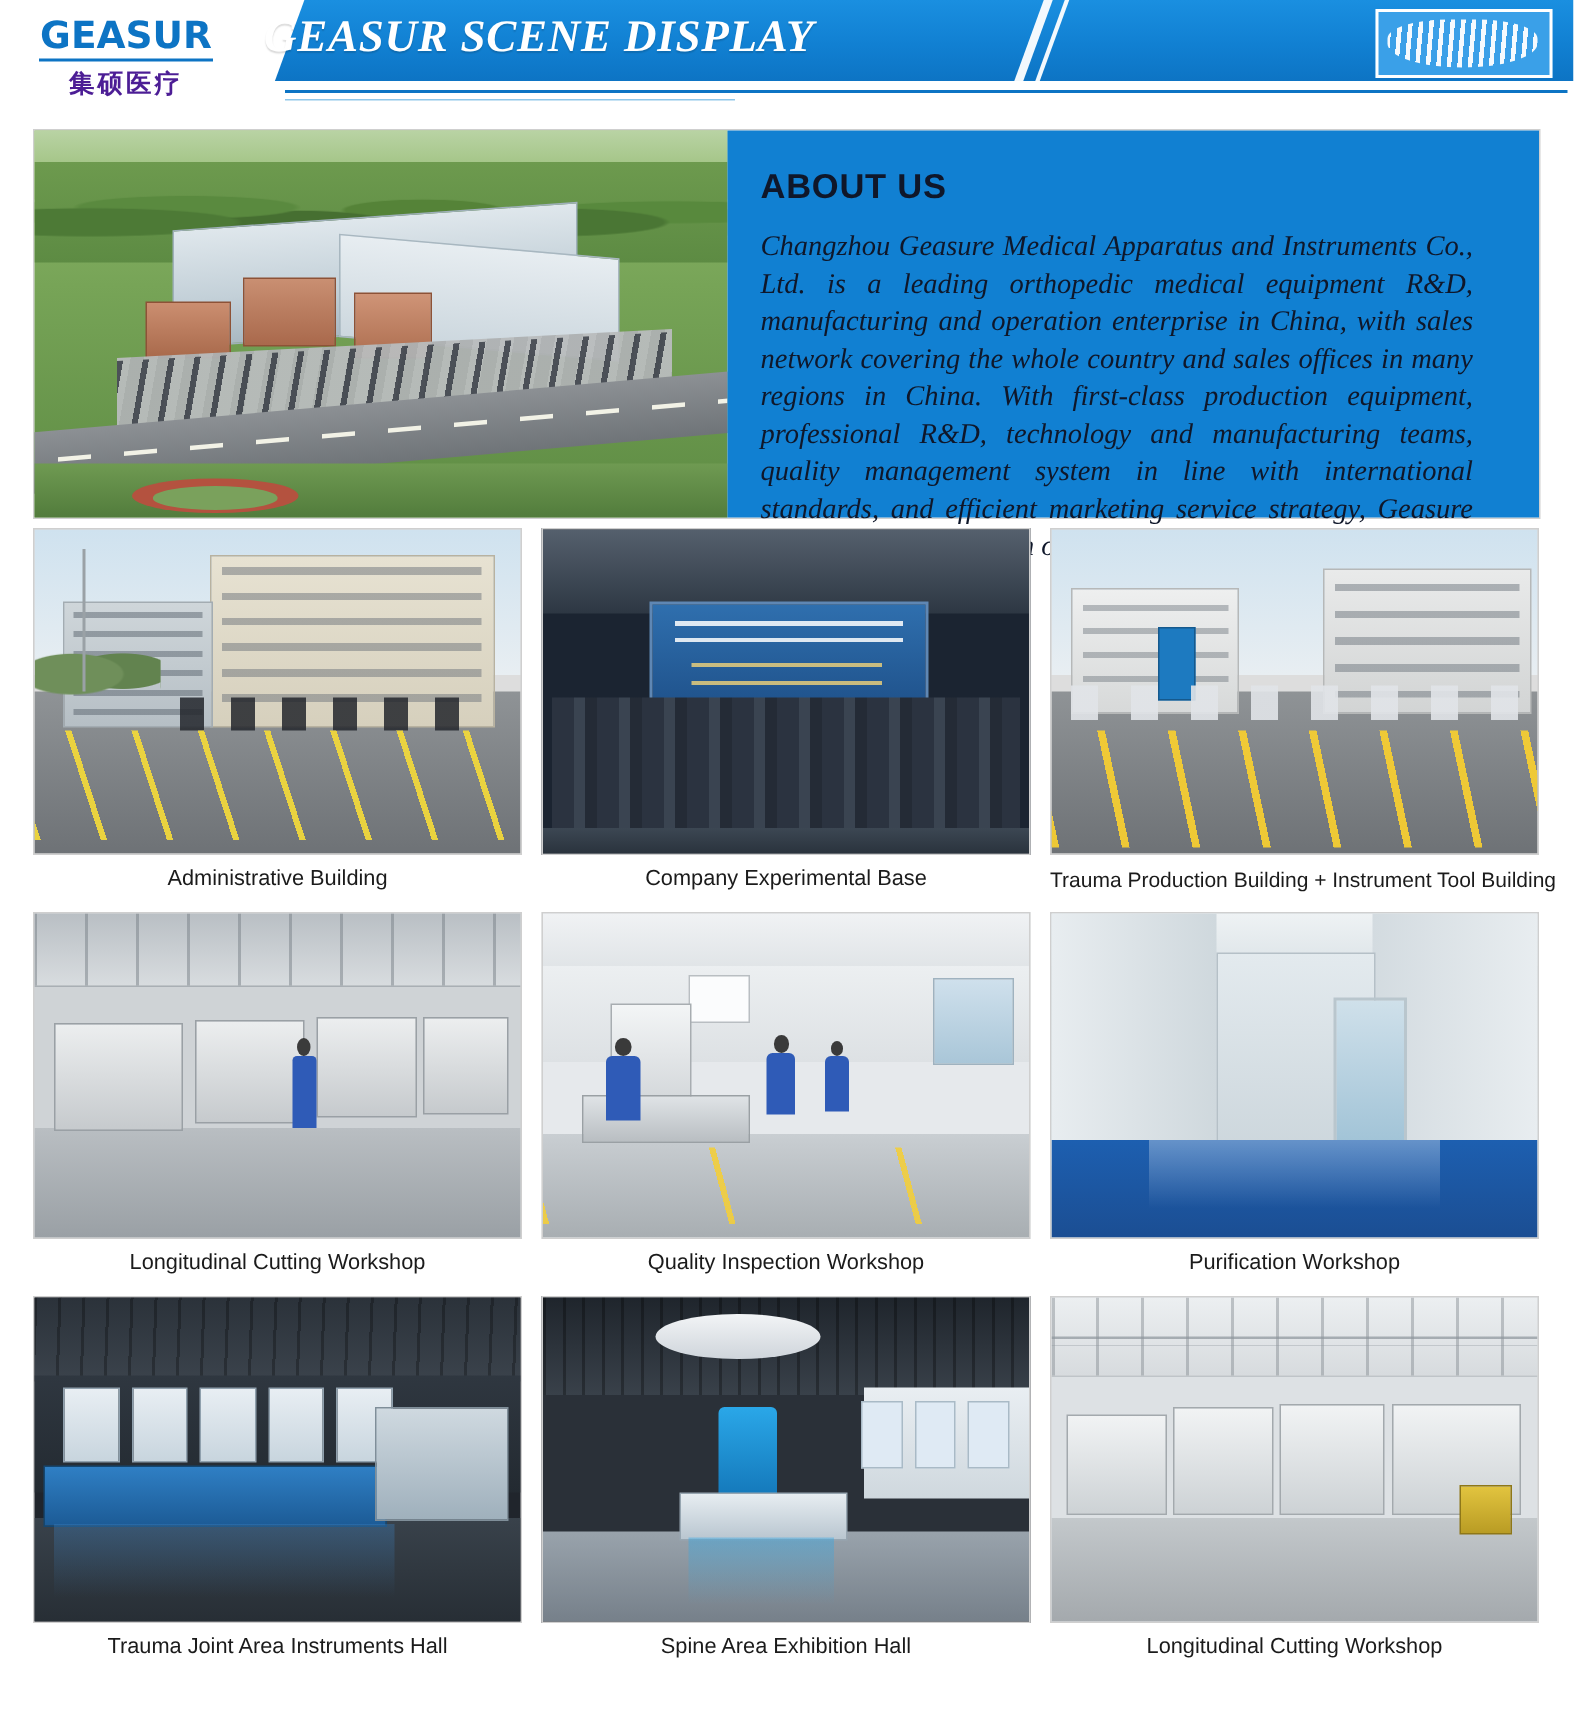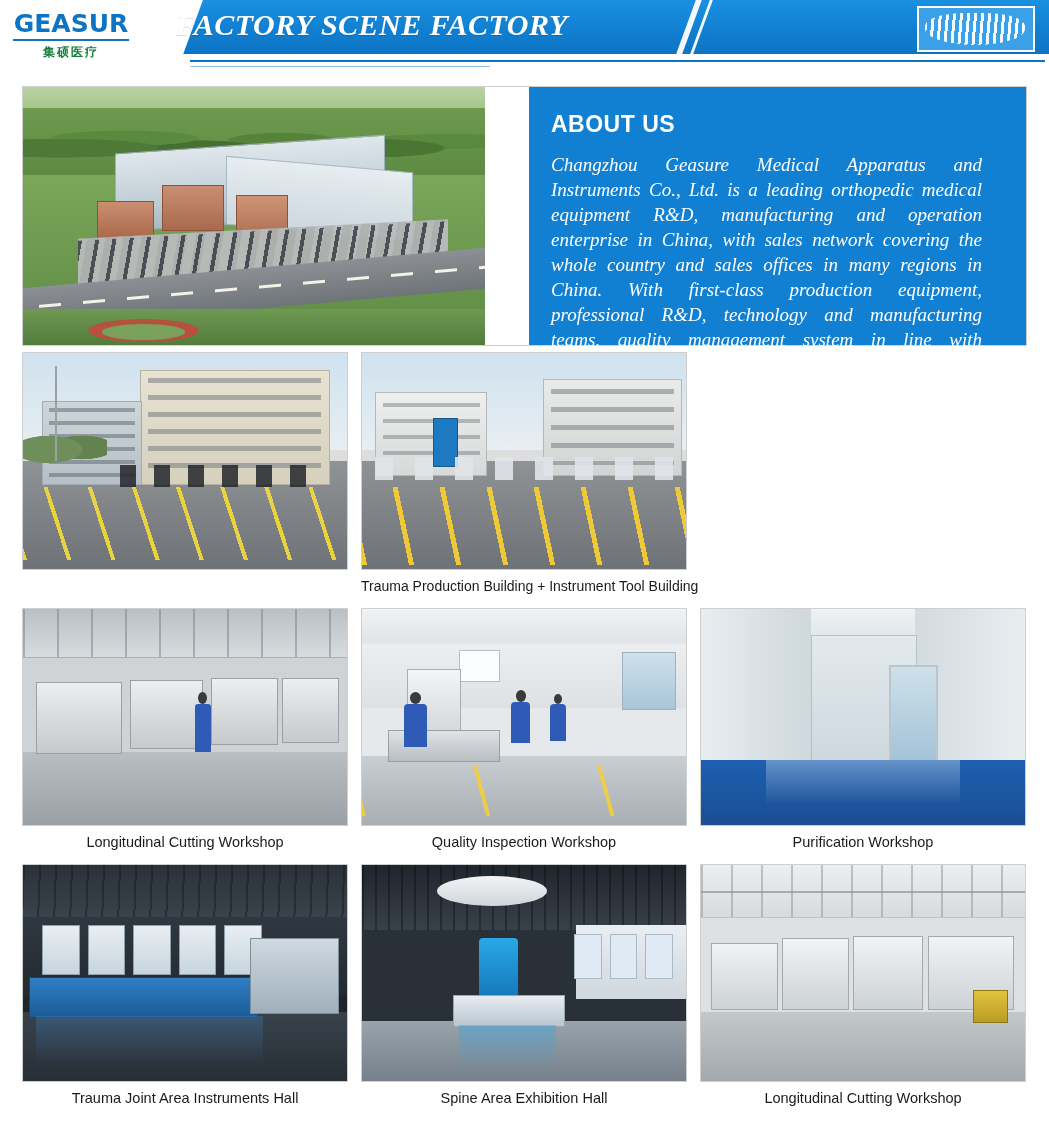--- a/index.html
+++ b/index.html
@@ -50,38 +50,38 @@
   .header-logo-skew {
     position: absolute;
     left: 118px; top: 0;
     width: 70px; height: 82px;
     background: #ffffff;
     transform: skewX(-20deg);
     z-index: 4;
   }
   .logo-wrap {
     position: absolute;
-    left: 11px; top: 10px;
+    left: 24px; top: 10px;
     width: 120px;
     text-align: center;
     z-index: 8;
   }
   .logo-main {
     font-family: "DejaVu Sans", sans-serif;
     font-size: 25px;
     font-weight: bold;
     letter-spacing: 0px;
     color: #0d74c4;
     line-height: 28px;
   }
   .logo-sub {
     margin-top: 3px;
-    font-size: 12px;
+    font-size: 17px;
     letter-spacing: 2px;
-    color: #15803d;
+    color: #4c1d95;
     font-weight: bold;
   }
   .logo-rule {
     width: 116px;
     height: 2px;
     background: #0d74c4;
     margin: 1px auto 2px auto;
   }
   .header-title {
     position: absolute;
@@ -245,25 +245,24 @@
   }
   .about-photo .track2 {
     position:absolute; left: 17%; bottom: 2%; width: 18%; height: 6%;
     background: #7aa15c;
     border-radius: 50%;
   }
 
   .about-text {
     flex: 1;
     background: #1180d2;
-    color: #ffffff;
+    color: #0f172a;
     padding: 18px 38px 10px 22px;
     box-sizing: border-box;
     position: relative;
-    margin-left: 44px;
   }
   .about-title {
     font-size: 23px;
     font-weight: bold;
     letter-spacing: 0.5px;
     margin: 6px 0 14px 0;
   }
   .about-body {
     font-family: "Liberation Serif", serif;
     font-style: italic;
@@ -503,21 +502,21 @@
 
     <div class="header-logo-skew"></div>
     <div class="header-logo-box"></div>
 
     <div class="logo-wrap">
       <div class="logo-main">GEASUR</div>
       <div class="logo-rule"></div>
       <div class="logo-sub">集硕医疗</div>
     </div>
 
-    <div class="header-title">FACTORY SCENE FACTORY</div>
+    <div class="header-title">GEASUR SCENE DISPLAY</div>
 
     <div class="header-diag hd1"></div>
     <div class="header-diag hd2"></div>
 
     <div class="header-right-box">
       <div class="wheat"></div>
     </div>
 
     <div class="header-bottom-line"></div>
     <div class="header-bottom-line2"></div>
@@ -558,22 +557,37 @@
               <div class="rows"></div>
             </div>
           <div class="b-left">
               <div class="rows"></div>
             </div>
           <div class="trees"></div>
           <div class="pole"></div>
           <div class="cars"></div>
           <div class="road-lines"></div>
         </div>
-      </div>
-
+        <div class="caption">Administrative Building</div>
+      </div>
+
+      <div class="cell">
+        <div class="thumb s2">
+          <div class="ceiling"></div>
+          <div class="screen">
+            <div class="txt"></div>
+            <div class="txt2"></div>
+          </div>
+          <div class="ribbon1"></div>
+          <div class="ribbon2"></div>
+          <div class="people"></div>
+          <div class="floor"></div>
+        </div>
+        <div class="caption">Company Experimental Base</div>
+      </div>
 
       <div class="cell">
         <div class="thumb s3">
           <div class="sky-b"></div>
           <div class="ground"></div>
           <div class="b-r">
               <div class="rows"></div>
             </div>
           <div class="b-l">
               <div class="rows"></div>

